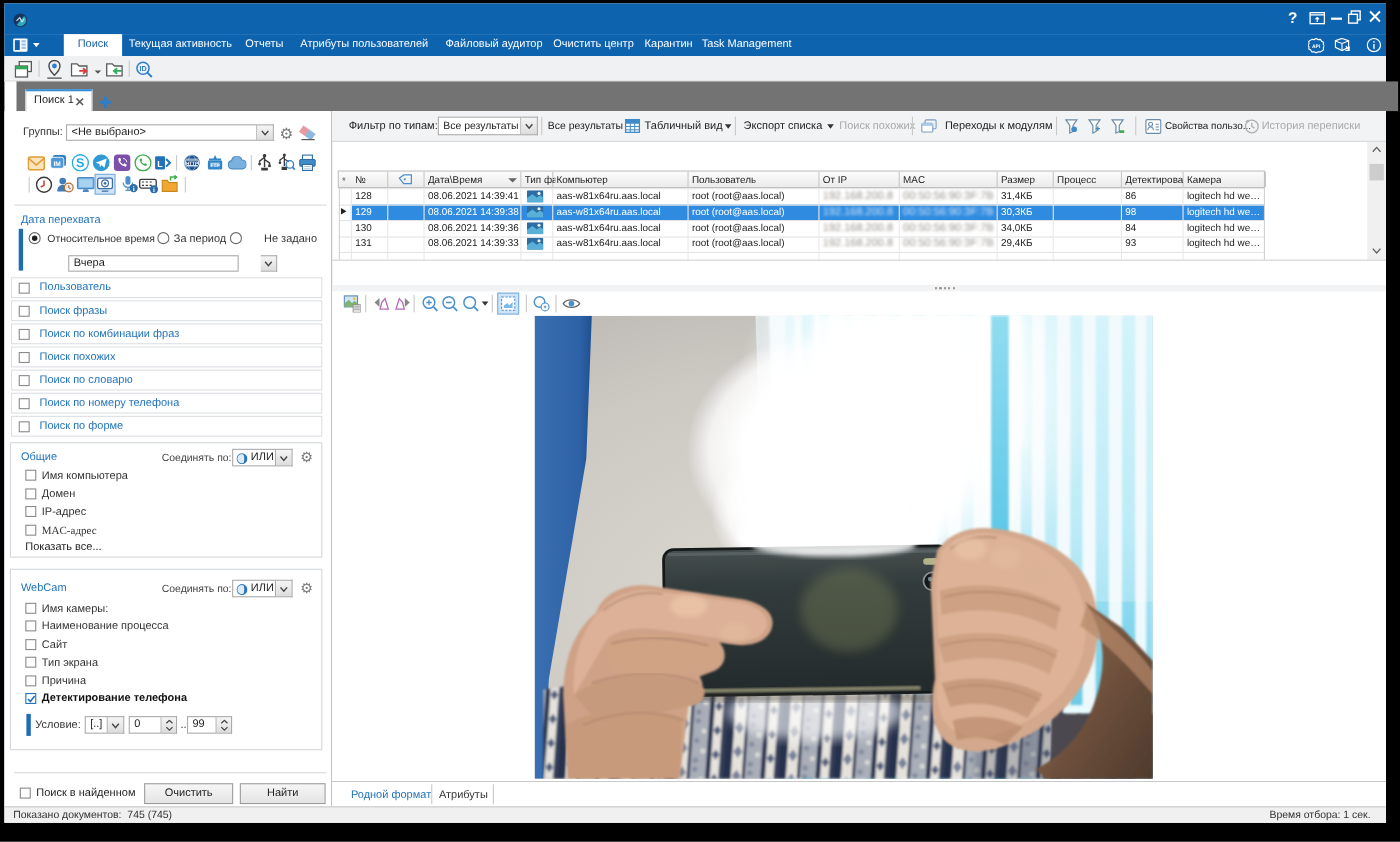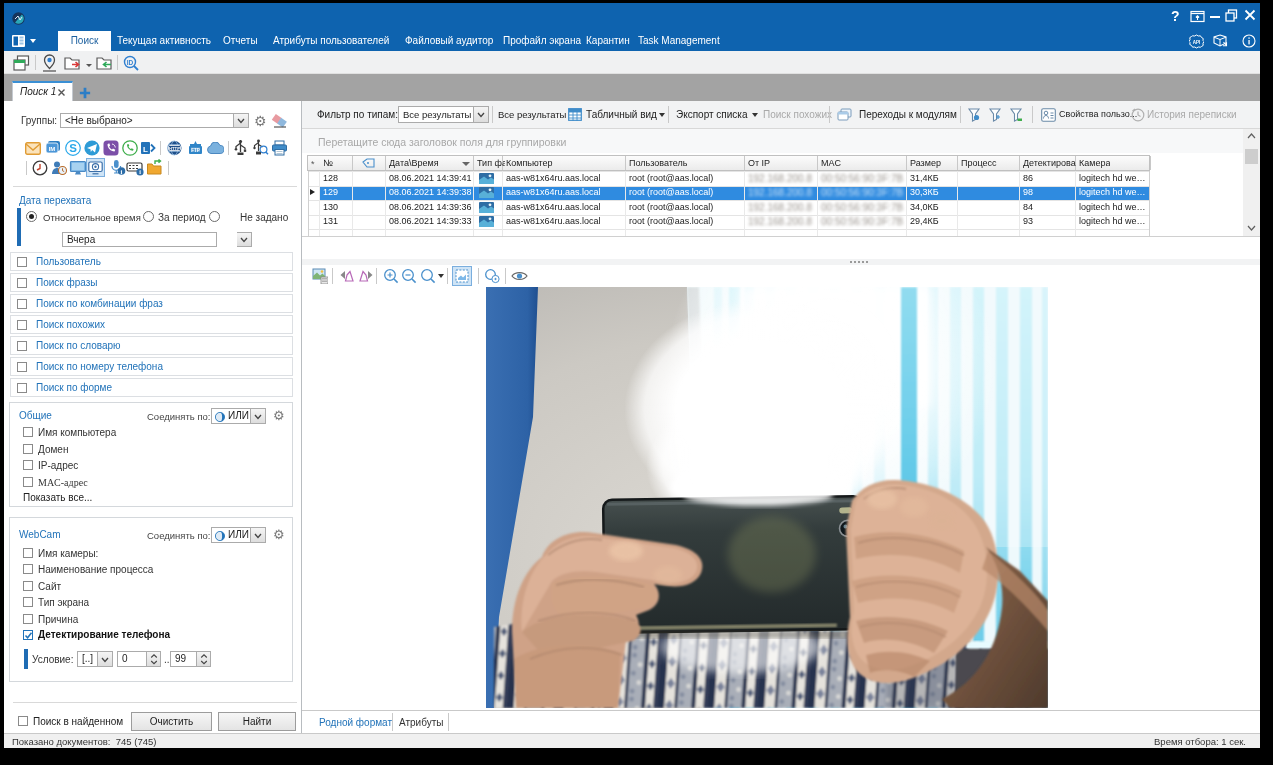--- a/index.html
+++ b/index.html
@@ -4,21 +4,21 @@
 *{margin:0;padding:0;box-sizing:border-box;}
 html,body{width:1273px;height:765px;background:#000;overflow:hidden;}
 body{font-family:"Liberation Sans",sans-serif;font-size:10px;color:#1e1e1e;}
 #win{position:absolute;left:4px;top:3px;width:1256px;height:745px;background:#fff;}
 .abs{position:absolute;}
 
 #titlebar{position:absolute;left:0;top:0;width:100%;height:28px;background:#0e63af;}
 #menubar{position:absolute;left:0;top:28px;width:100%;height:20px;background:#0e63af;color:#fff;}
 .mtab{position:absolute;top:0;height:20px;line-height:20px;color:#fff;font-size:10px;}
 #toolbar{position:absolute;left:0;top:48px;width:100%;height:23px;background:#f0f1f2;border-bottom:1px solid #e0e0e0;}
-#doctabs{position:absolute;left:0;top:71px;width:100%;height:27px;background:#a3a3a3;font-style:italic;}
+#doctabs{position:absolute;left:11px;top:71px;width:100%;height:27px;background:#737373;}
 #statusbar{position:absolute;left:0;bottom:0;width:100%;height:15px;background:#f0f0f0;border-top:1px solid #c9c9c9;font-size:9.5px;color:#333;}
 #leftpanel{position:absolute;left:0;top:98px;width:296px;bottom:15px;background:#fff;}
 #rightpanel{position:absolute;left:297px;top:98px;right:0;bottom:15px;background:#fff;border-left:1px solid #b8bcc0;}
 .sep{display:inline-block;width:1px;background:#c9c9c9;}
 .combo{position:absolute;background:#fff;border:1px solid #ababab;white-space:nowrap;overflow:hidden;}
 .combobtn{position:absolute;background:linear-gradient(#f5f5f5,#dddddd);border:1px solid #ababab;border-left:none;}
 .chk{position:absolute;width:10px;height:10px;border:1px solid #8a8a8a;background:#fff;}
 .blue{color:#2273b9;}
 .gear{position:absolute;font-size:13px;color:#7a7a7a;}
 .srow{position:absolute;left:6px;width:283px;height:19px;border:1px solid #dcdfe3;background:#fff;}
@@ -56,21 +56,21 @@
         <rect x="8.5" y="2.5" width="4" height="2" fill="#9cc3e4"></rect>
         <rect x="8.5" y="5.5" width="4" height="2" fill="#9cc3e4"></rect>
         <rect x="8.5" y="8.5" width="4" height="2" fill="#9cc3e4"></rect>
       </svg>
     <div class="abs" style="left:26px;top:8px;width:0;height:0;border-left:3.5px solid transparent;border-right:3.5px solid transparent;border-top:4px solid #fff;"></div>
     <div class="mtab" style="left:54px;width:53px;background:#fff;color:#1b5f9e;text-align:center;">Поиск</div>
     <div class="mtab" style="left:113px;">Текущая активность</div>
     <div class="mtab" style="left:219px;">Отчеты</div>
     <div class="mtab" style="left:269px;">Атрибуты пользователей</div>
     <div class="mtab" style="left:401px;">Файловый аудитор</div>
-    <div class="mtab" style="left:499px;">Профайл экрана</div>
+    <div class="mtab" style="left:499px;">Очистить центр</div>
     <div class="mtab" style="left:582px;">Карантин</div>
     <div class="mtab" style="left:634px;">Task Management</div>
     <svg class="abs" style="left:1185px;top:3px" width="15" height="15" viewBox="0 0 15 15">
         <path d="M7.5 1 L9.3 2 L11.4 1.8 L12.5 3.5 L14.2 4.5 L14 6.5 L15 7.5 L14 9.3 L14.2 11.4 L12.5 12.5 L11.4 13.2 L9.3 13 L7.5 14 L5.7 13 L3.6 13.2 L2.5 11.4 L0.8 10.5 L1 8.5 L0 7.5 L1 5.7 L0.8 3.6 L2.5 2.5 L3.6 1.8 L5.7 2 Z" fill="none" stroke="#fff" stroke-width="1"></path>
         <text x="7.5" y="9.6" font-size="4.5" fill="#fff" text-anchor="middle" font-weight="bold" font-family="Liberation Sans">API</text>
       </svg>
     <svg class="abs" style="left:1209px;top:3px" width="16" height="15" viewBox="0 0 16 15">
         <path d="M7 1 L13 3 L13 9 L7 12 L1 9 L1 3 Z" fill="none" stroke="#fff" stroke-width="1.1"></path>
         <path d="M1 3.2 L7 5.5 L13 3.2 M7 5.5 L7 12" stroke="#fff" stroke-width="1" fill="none"></path>
         <path d="M10.5 8 L13.5 11.5 M13.5 8.2 L13.5 11.8 L10 11.8" stroke="#fff" stroke-width="1.1" fill="none"></path>
@@ -445,23 +445,20 @@
           <path d="M2.5 10.5 c0-2 1.2-3 2.5-3 s2.5 1 2.5 3" fill="none" stroke="#6a8aa8"></path>
           <path d="M9.5 5 L12.5 5 M9.5 7.5 L12.5 7.5 M9.5 10 L12.5 10" stroke="#6a8aa8"></path>
         </svg>
       <div class="abs" style="left:757px;top:8px;color:#222;font-size:9px;">Свойства пользо...</div>
       <svg class="abs" style="left:829px;top:7px" width="14" height="14" viewBox="0 0 14 14">
           <circle cx="7" cy="7" r="5.8" fill="none" stroke="#b0b0b0" stroke-width="1.2"></circle>
           <path d="M7 3.5 L7 7 L9.5 8.5" stroke="#b0b0b0" stroke-width="1.2" fill="none"></path>
           <path d="M1.5 3 L4 1" stroke="#b0b0b0" stroke-width="1.2"></path>
         </svg>
       <div class="abs" style="left:845px;top:8px;color:#a9a9a9;">История переписки</div>
-    </div>
-    <div class="abs" style="left:0;top:28px;width:100%;height:24px;background:#f7f8f9;">
-      <div class="abs" style="left:16px;top:7px;color:#a8a8a8;font-size:10.5px;">Перетащите сюда заголовок поля для группировки</div>
     </div>
     <div id="grid" class="abs" style="left:5px;top:54px;width:844px;height:81px;font-size:9px;">
       <div class="abs" style="left:0;top:0;width:843px;height:16px;background:linear-gradient(#fcfcfc,#ebebeb);border:1px solid #c0c0c0;"></div>
       <div class="abs" style="left:4px;top:4px;color:#555;">*</div>
       <div class="abs" style="left:45px;top:1px;width:1px;height:14px;background:#c8c8c8;"></div>
       <div class="abs" style="left:16px;top:3px;color:#222;white-space:nowrap;overflow:hidden;max-width:32px;">№</div>
       <div class="abs" style="left:78px;top:1px;width:1px;height:14px;background:#c8c8c8;"></div>
       <div class="abs" style="left:166px;top:1px;width:1px;height:14px;background:#c8c8c8;"></div>
       <div class="abs" style="left:82px;top:3px;color:#222;white-space:nowrap;overflow:hidden;max-width:87px;">Дата\Время</div>
       <div class="abs" style="left:195px;top:1px;width:1px;height:14px;background:#c8c8c8;"></div>

